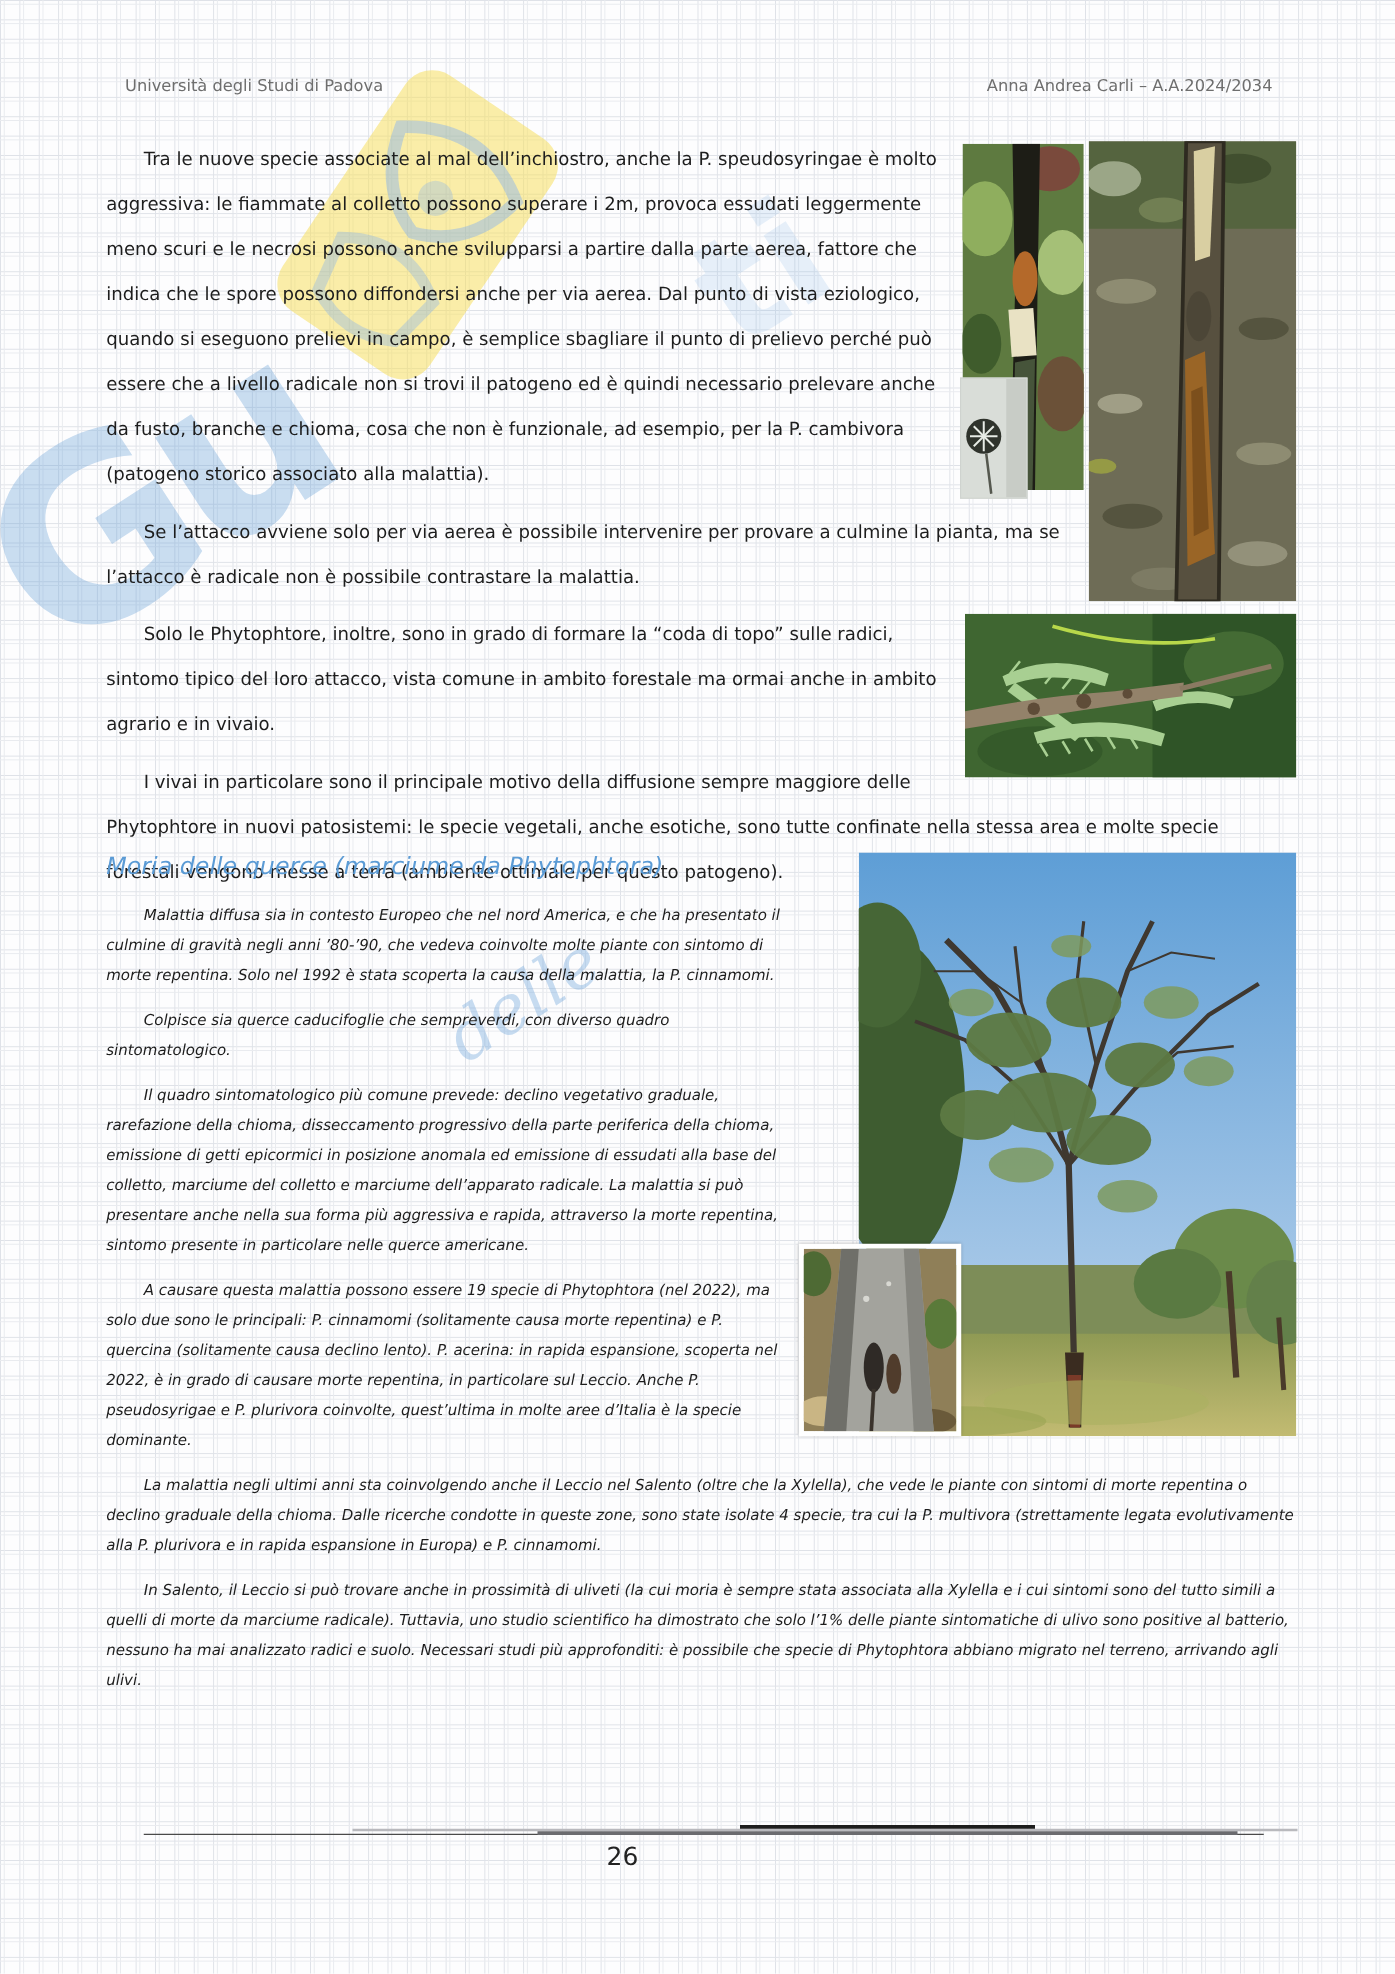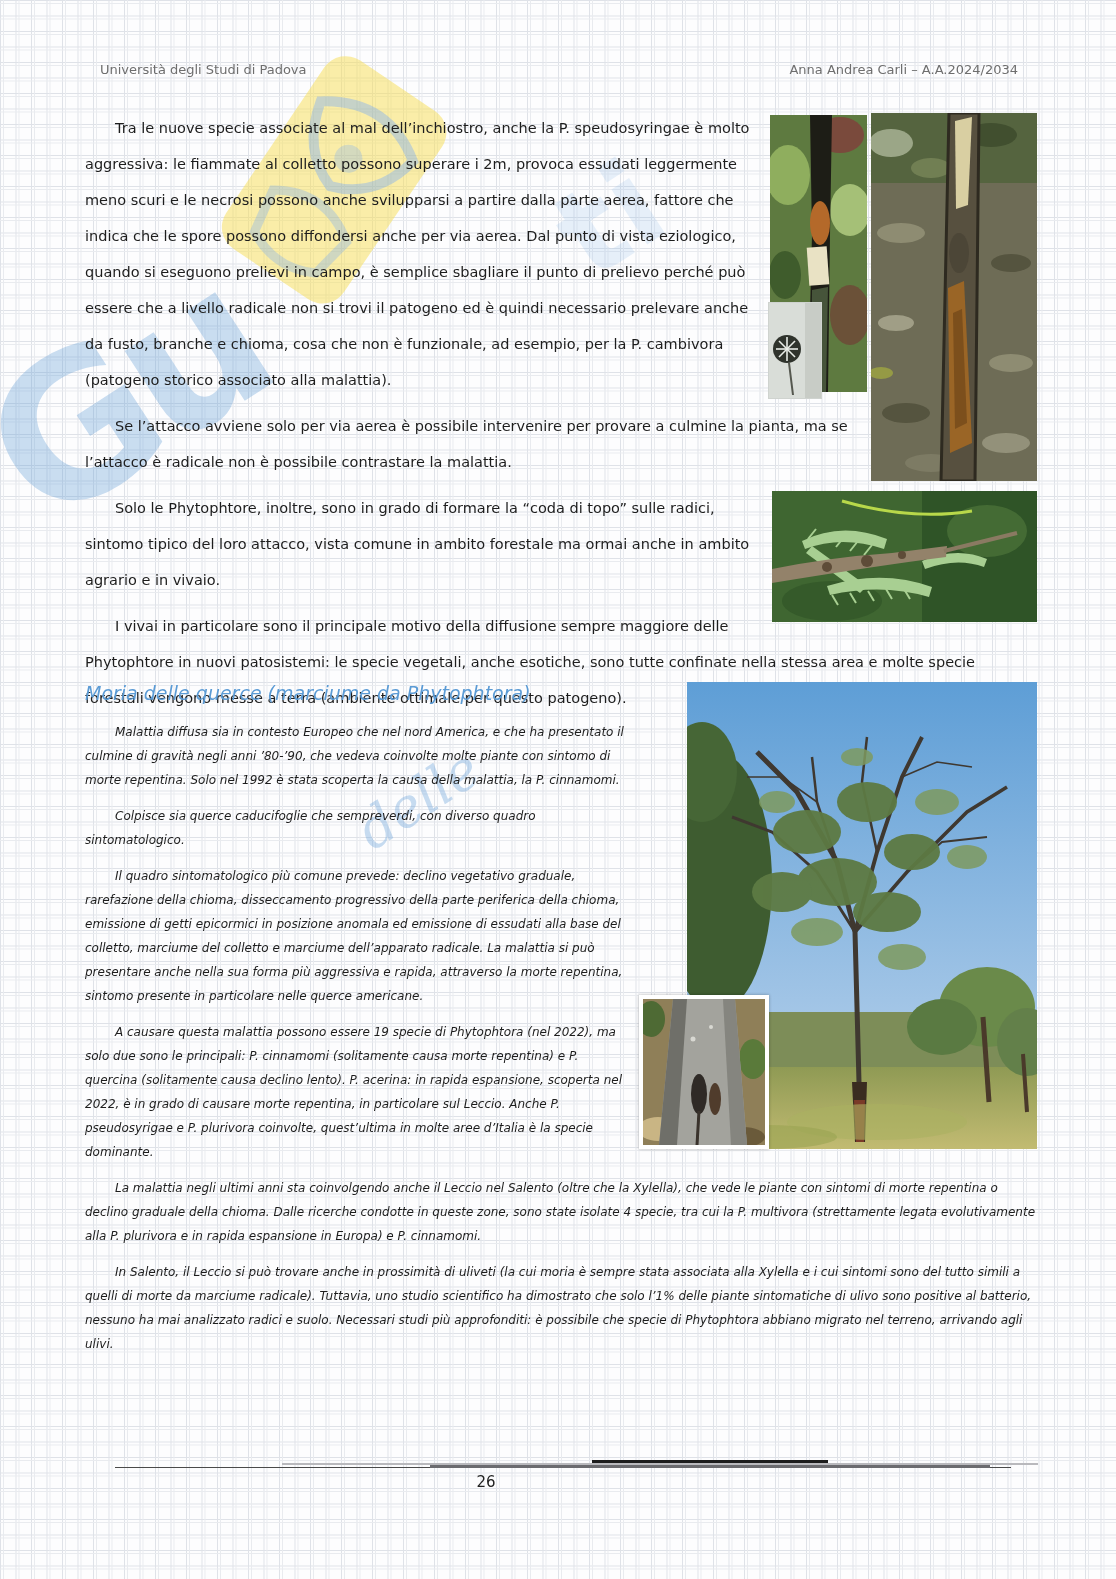--- a/index.html
+++ b/index.html
@@ -76,22 +76,22 @@
   }
   .fig svg{display:block;width:100%;height:100%;}
 
   
   .frule{position:absolute;z-index:2;}
   #frule1{left:115px;top:1467px;width:896px;height:1px;background:#4a4a4a;}
   #frule2{left:282px;top:1463px;width:756px;height:2px;background:#b9b9bd;}
   #frule3{left:430px;top:1465px;width:560px;height:3px;background:#6b6b6f;}
   #frule4{left:592px;top:1460px;width:236px;height:3px;background:#1d1d1d;}
   .pagenum{
-    position:absolute;left:0;top:1473px;width:972px;text-align:center;
-    font-size:15px;color:#222;z-index:2;
+    position:absolute;left:12px;top:1473px;width:972px;text-align:center;
+    font-size:20px;color:#222;z-index:2;
   }
 </style>
 </head>
 <body>
 
 <div id="page">
 
   <div class="wm wm-badge">
     <svg width="150" height="235" viewBox="0 0 150 235">
       <rect x="4" y="4" width="142" height="227" rx="26" fill="#f6df5e" opacity="0.72"></rect>

